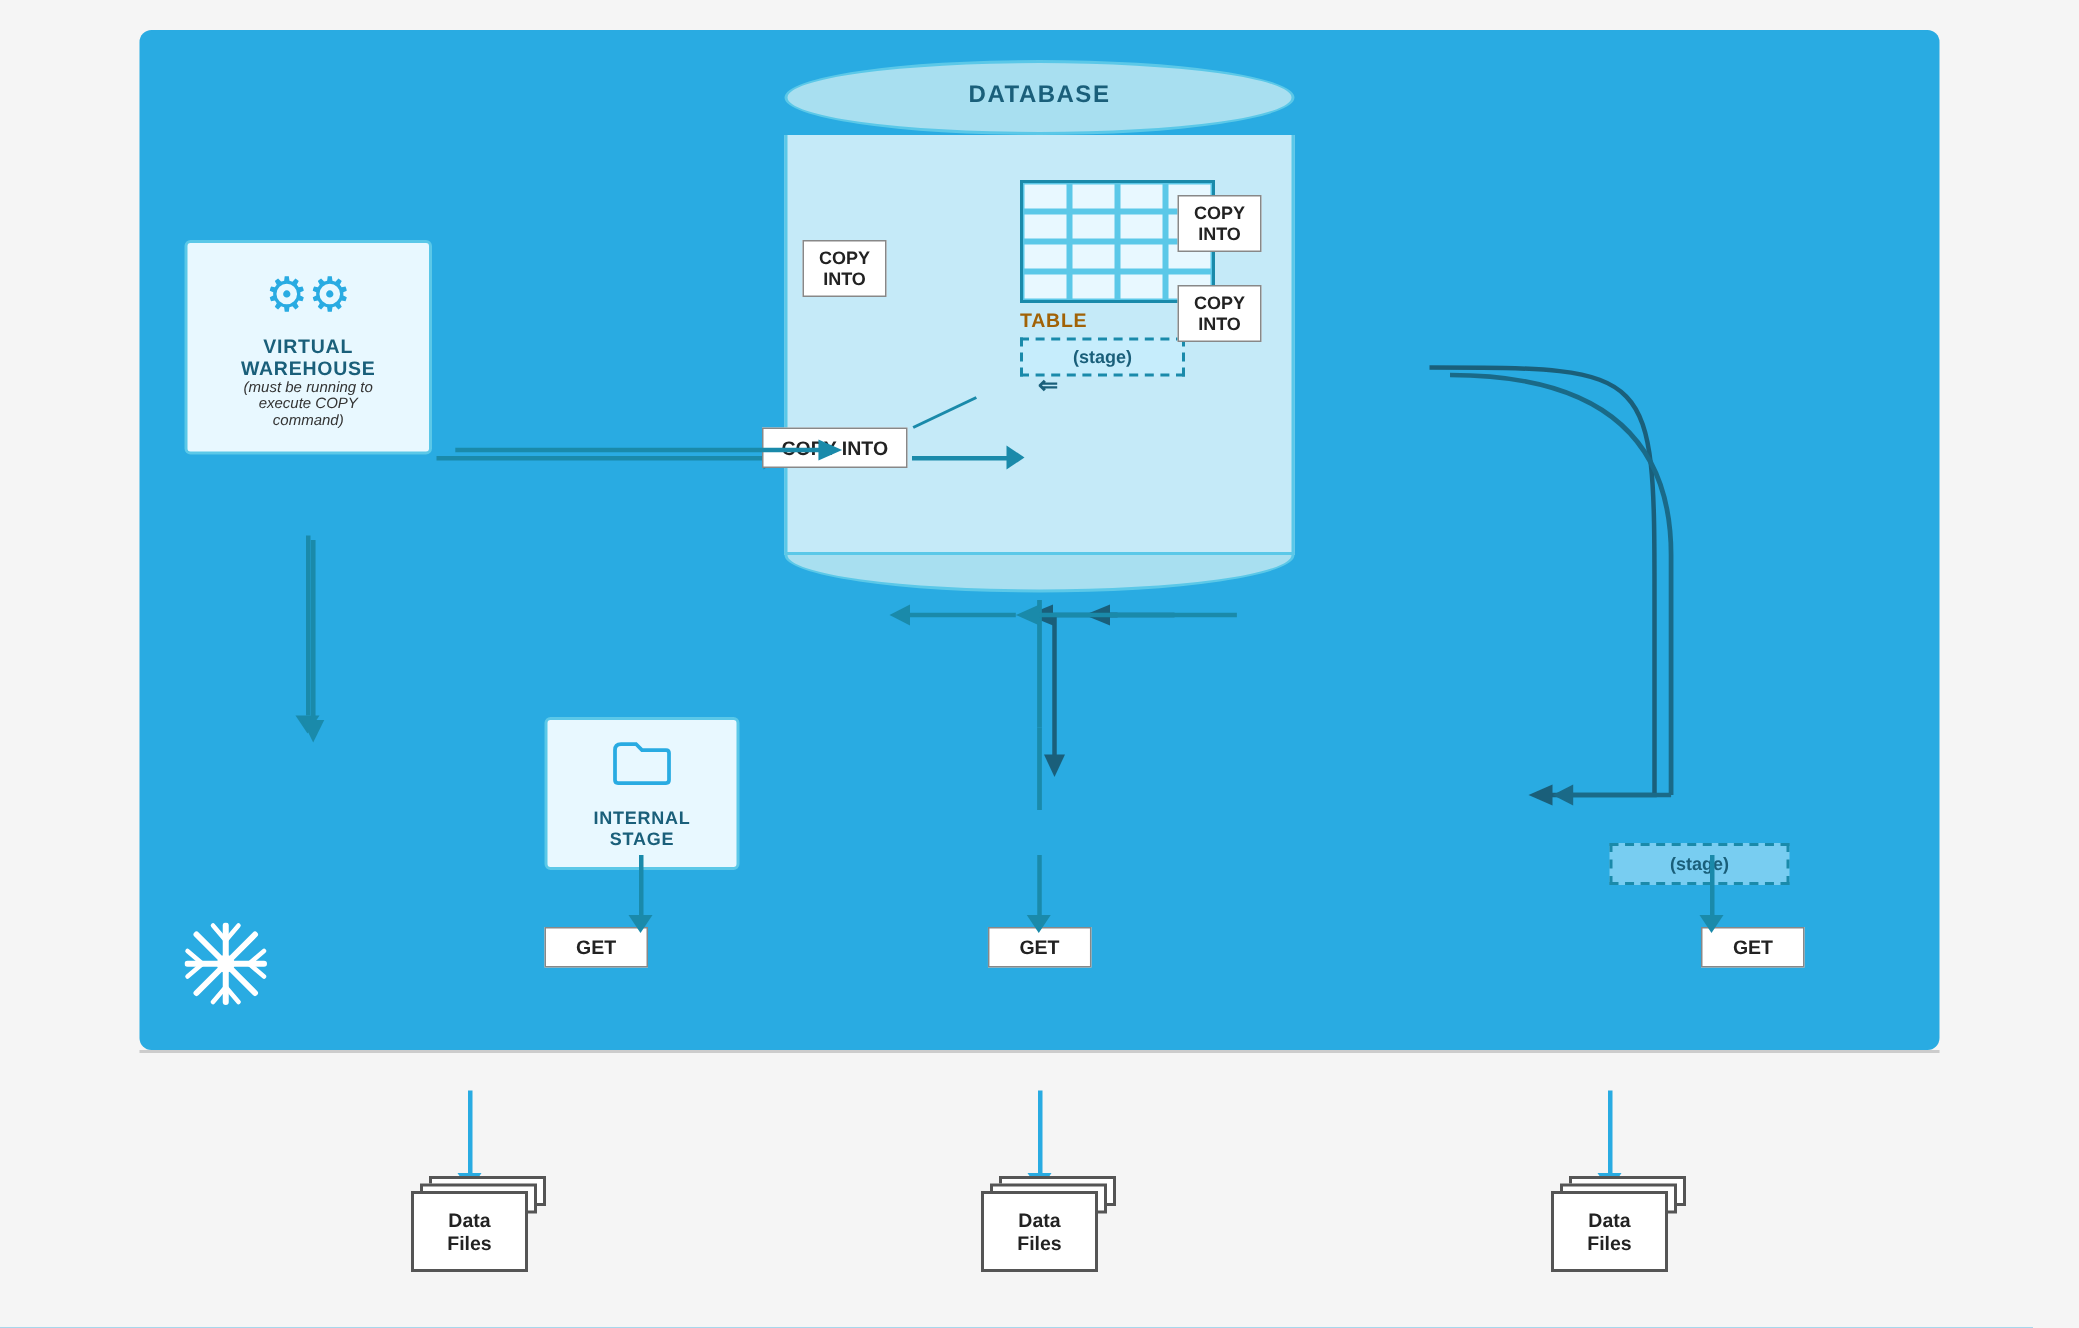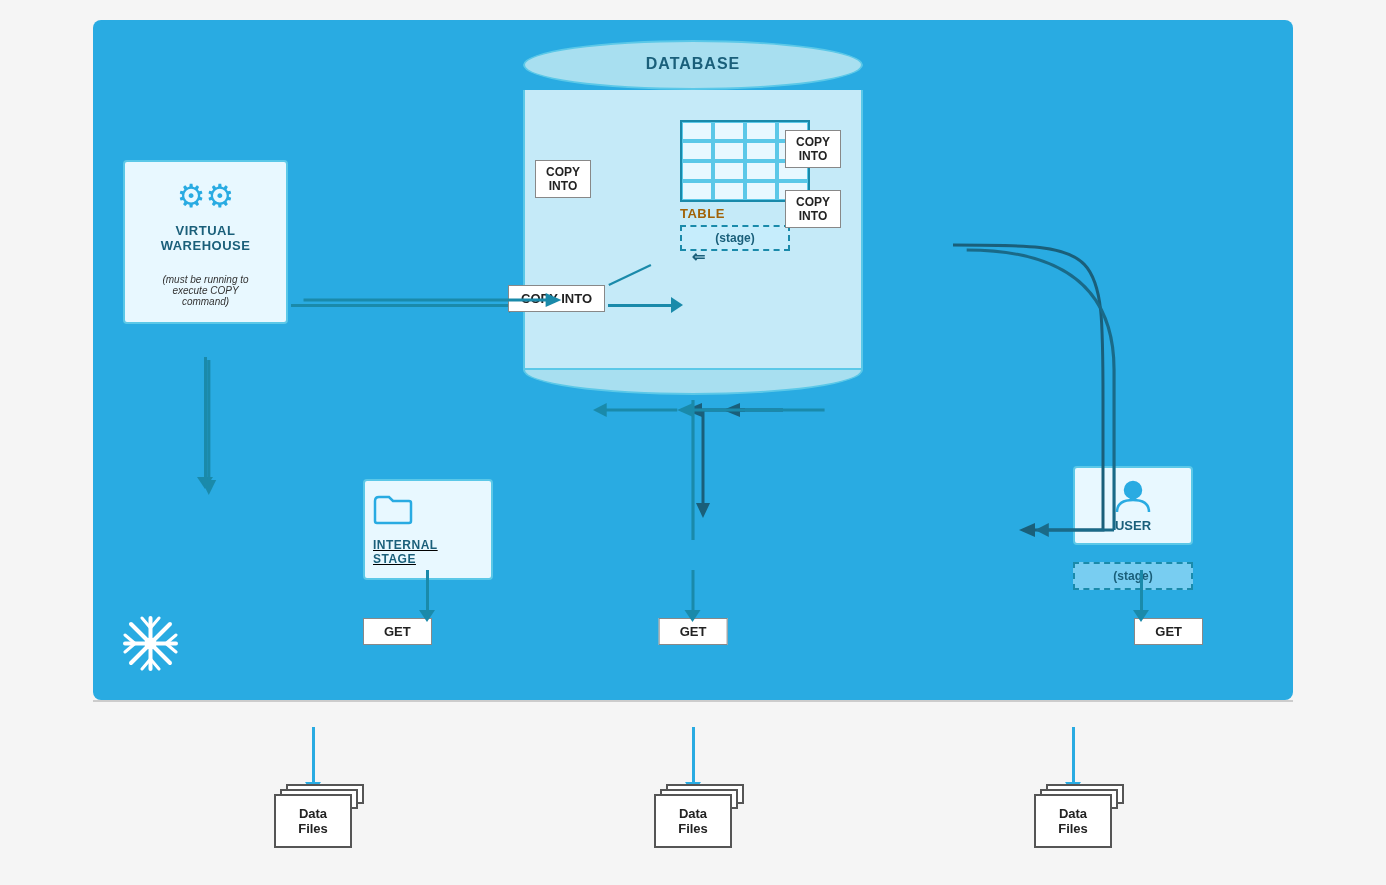--- a/index.html
+++ b/index.html
@@ -144,42 +144,41 @@
       font-size: 32px;
       color: #29abe2;
       margin-bottom: 8px;
     }
 
     .vw-title {
       font-size: 13px;
       font-weight: bold;
       color: #1a5f7a;
       letter-spacing: 0.5px;
-      margin-bottom: 21px;
+      margin-bottom: 0;
     }
 
     .vw-subtitle {
       font-size: 10px;
       color: #333;
       font-style: italic;
       text-align: center;
     }
 
     
     .internal-stage {
       position: absolute;
       bottom: 120px;
       left: 270px;
       background: #e8f8ff;
       border: 2px solid #5bc8e8;
       width: 130px;
       padding: 12px 8px;
-      text-align: left;
+      text-align: center;
       border-radius: 4px;
-      text-decoration: underline;
     }
 
     .stage-label {
       font-size: 12px;
       font-weight: bold;
       color: #1a5f7a;
       letter-spacing: 0.5px;
     }
 
     
@@ -355,28 +354,20 @@
       </div>
 
       <div style="position:absolute; bottom:55px; left:50%; transform:translateX(-50%); background:white; border:1.5px solid #888; padding:5px 20px; font-size:13px; font-weight:bold; color:#222; text-align:center;">
         GET
       </div>
 
       <div style="position:absolute; bottom:90px; left:50%; transform:translateX(-50%); width:3px; height:40px; background:#1a8aaa;">
         <div style="position:absolute; bottom:-12px; left:-7px; width:0; height:0; border-left:8px solid transparent; border-right:8px solid transparent; border-top:12px solid #1a8aaa;"></div>
       </div>
 
-      <div class="user-box">
-        
-        <svg width="36" height="36" viewBox="0 0 36 36" fill="none" xmlns="http://www.w3.org/2000/svg">
-          <circle cx="18" cy="12" r="8" stroke="#29abe2" stroke-width="2.5" fill="#29abe2"></circle>
-          <path d="M2 34 Q2 22 18 22 Q34 22 34 34" stroke="#29abe2" stroke-width="2.5" fill="none"></path>
-        </svg>
-        <div class="user-label">USER</div>
-      </div>
 
       <div class="user-stage-box">
         <span>(stage)</span>
       </div>
 
       <div style="position:absolute; bottom:55px; right:90px; background:white; border:1.5px solid #888; padding:5px 20px; font-size:13px; font-weight:bold; color:#222; text-align:center;">
         GET
       </div>
 
       <div style="position:absolute; bottom:90px; right:150px; width:3px; height:40px; background:#1a8aaa;">

